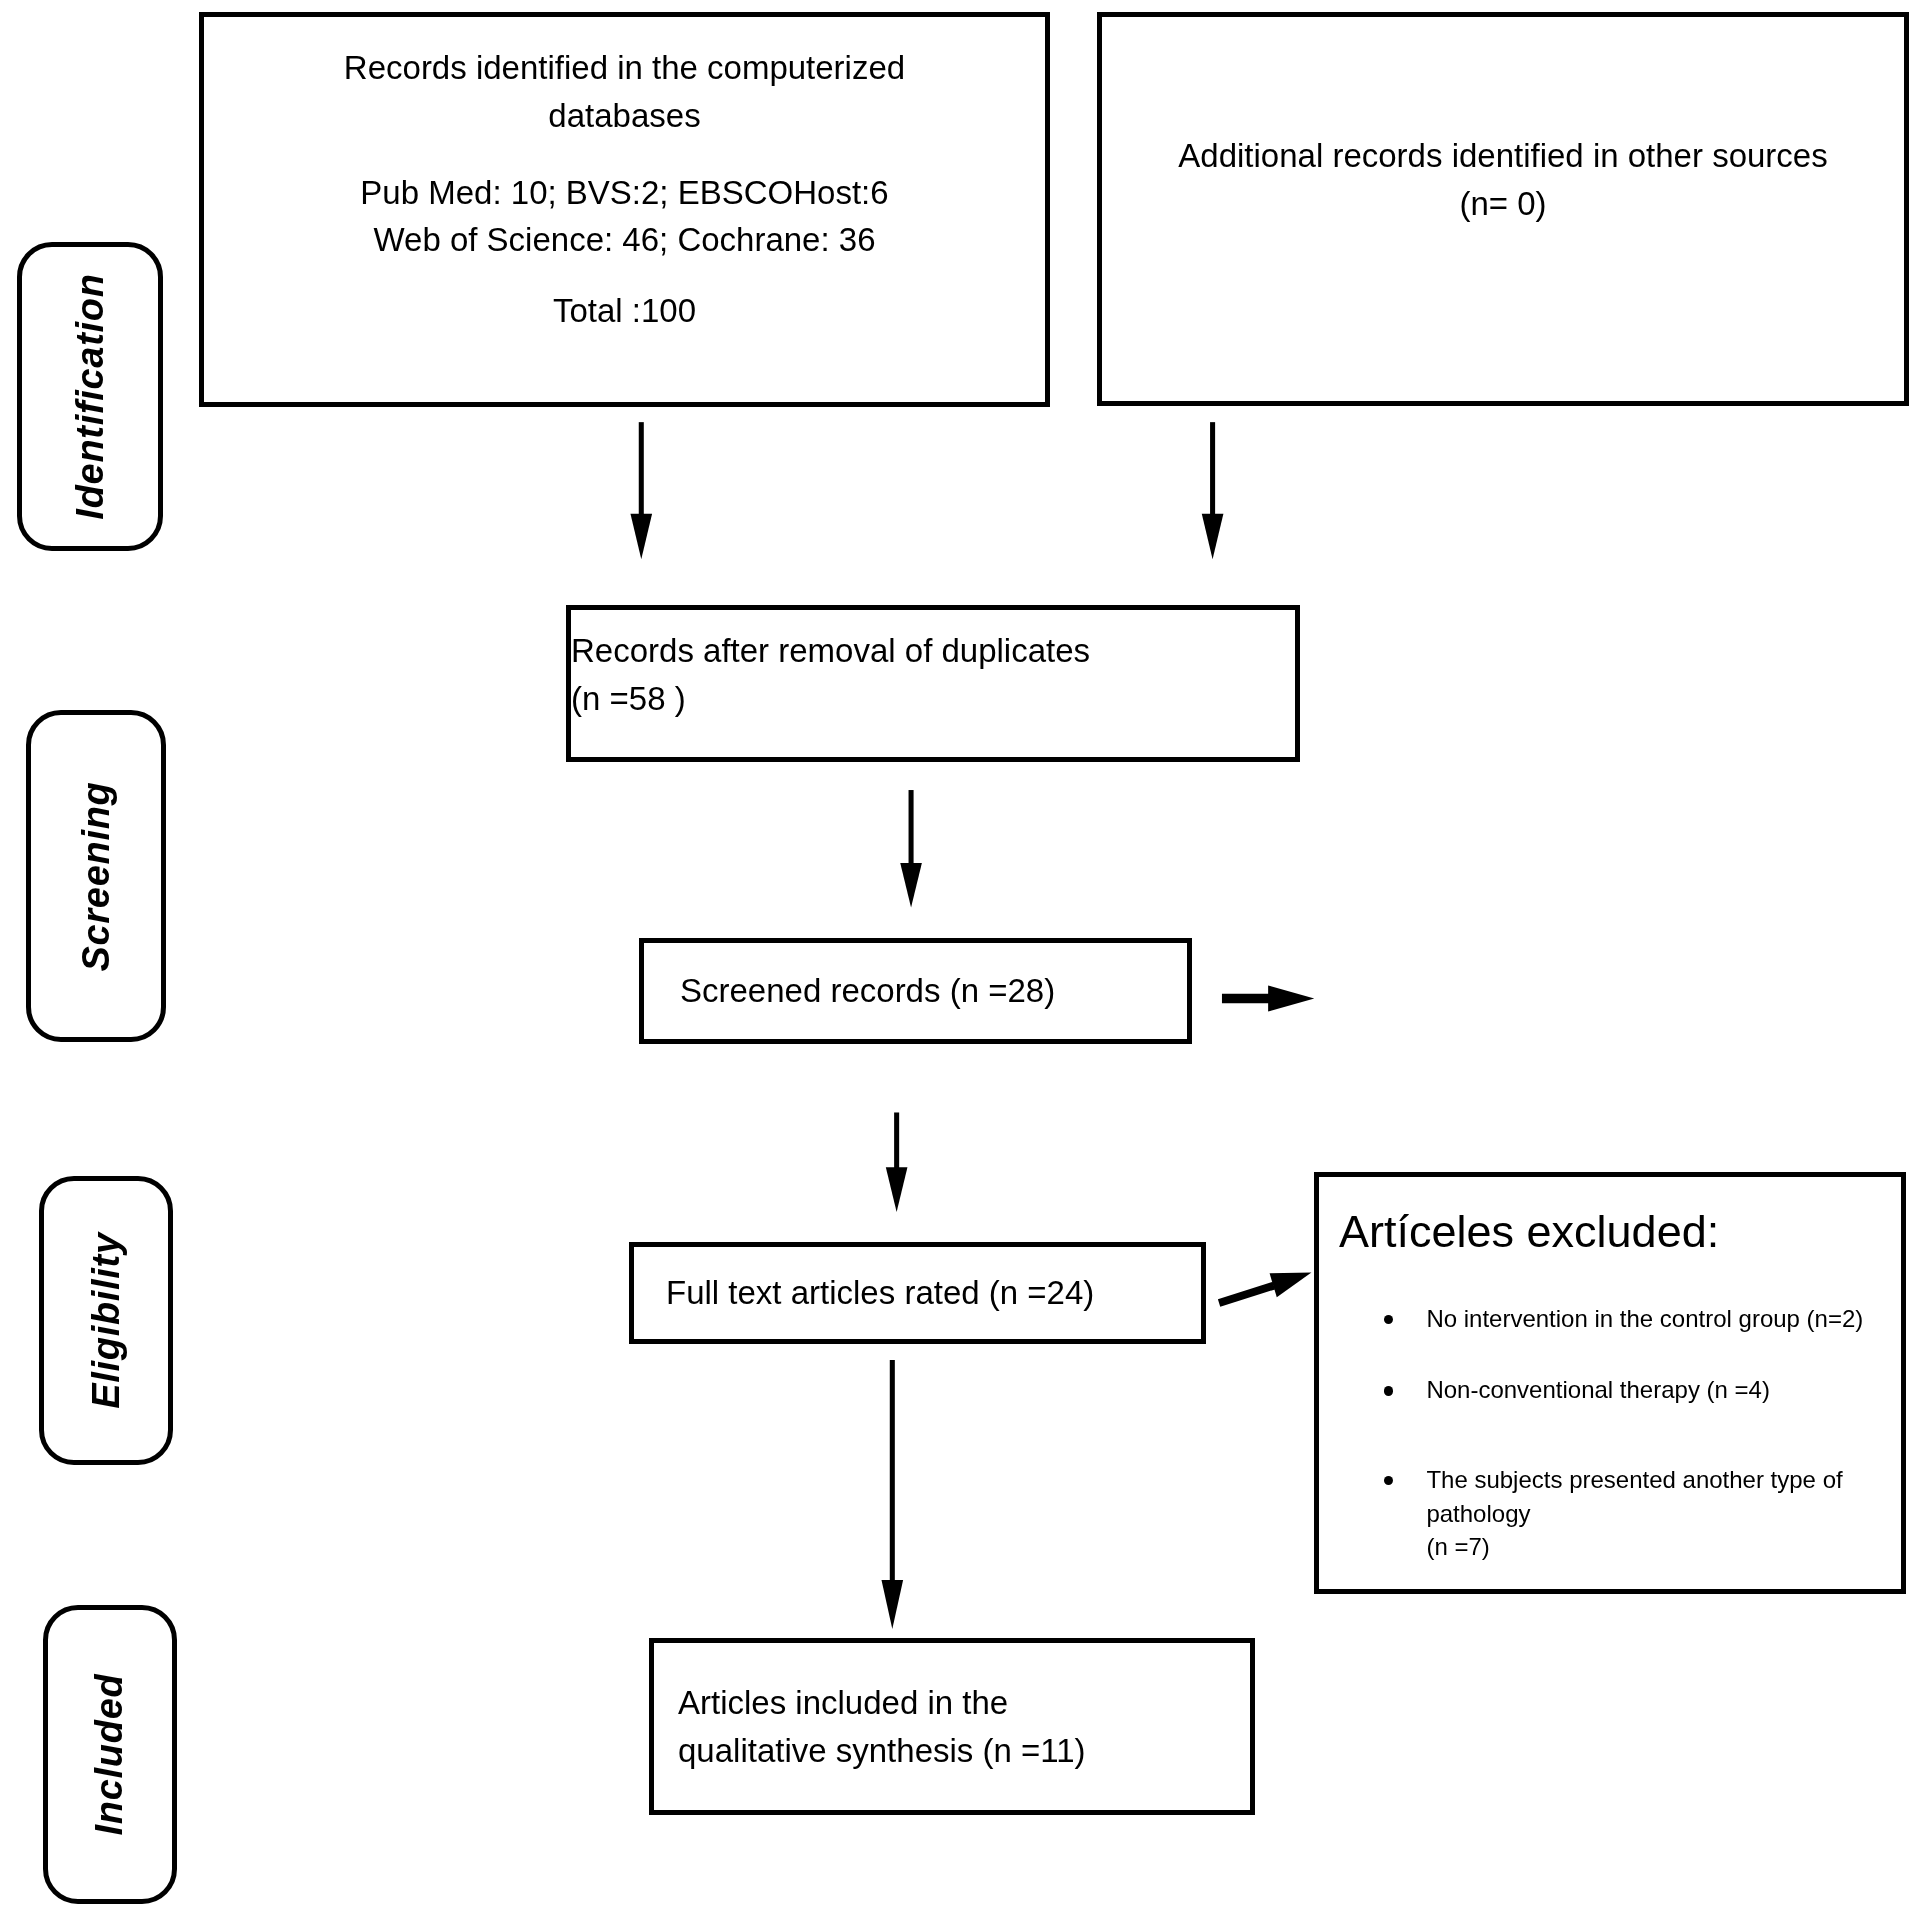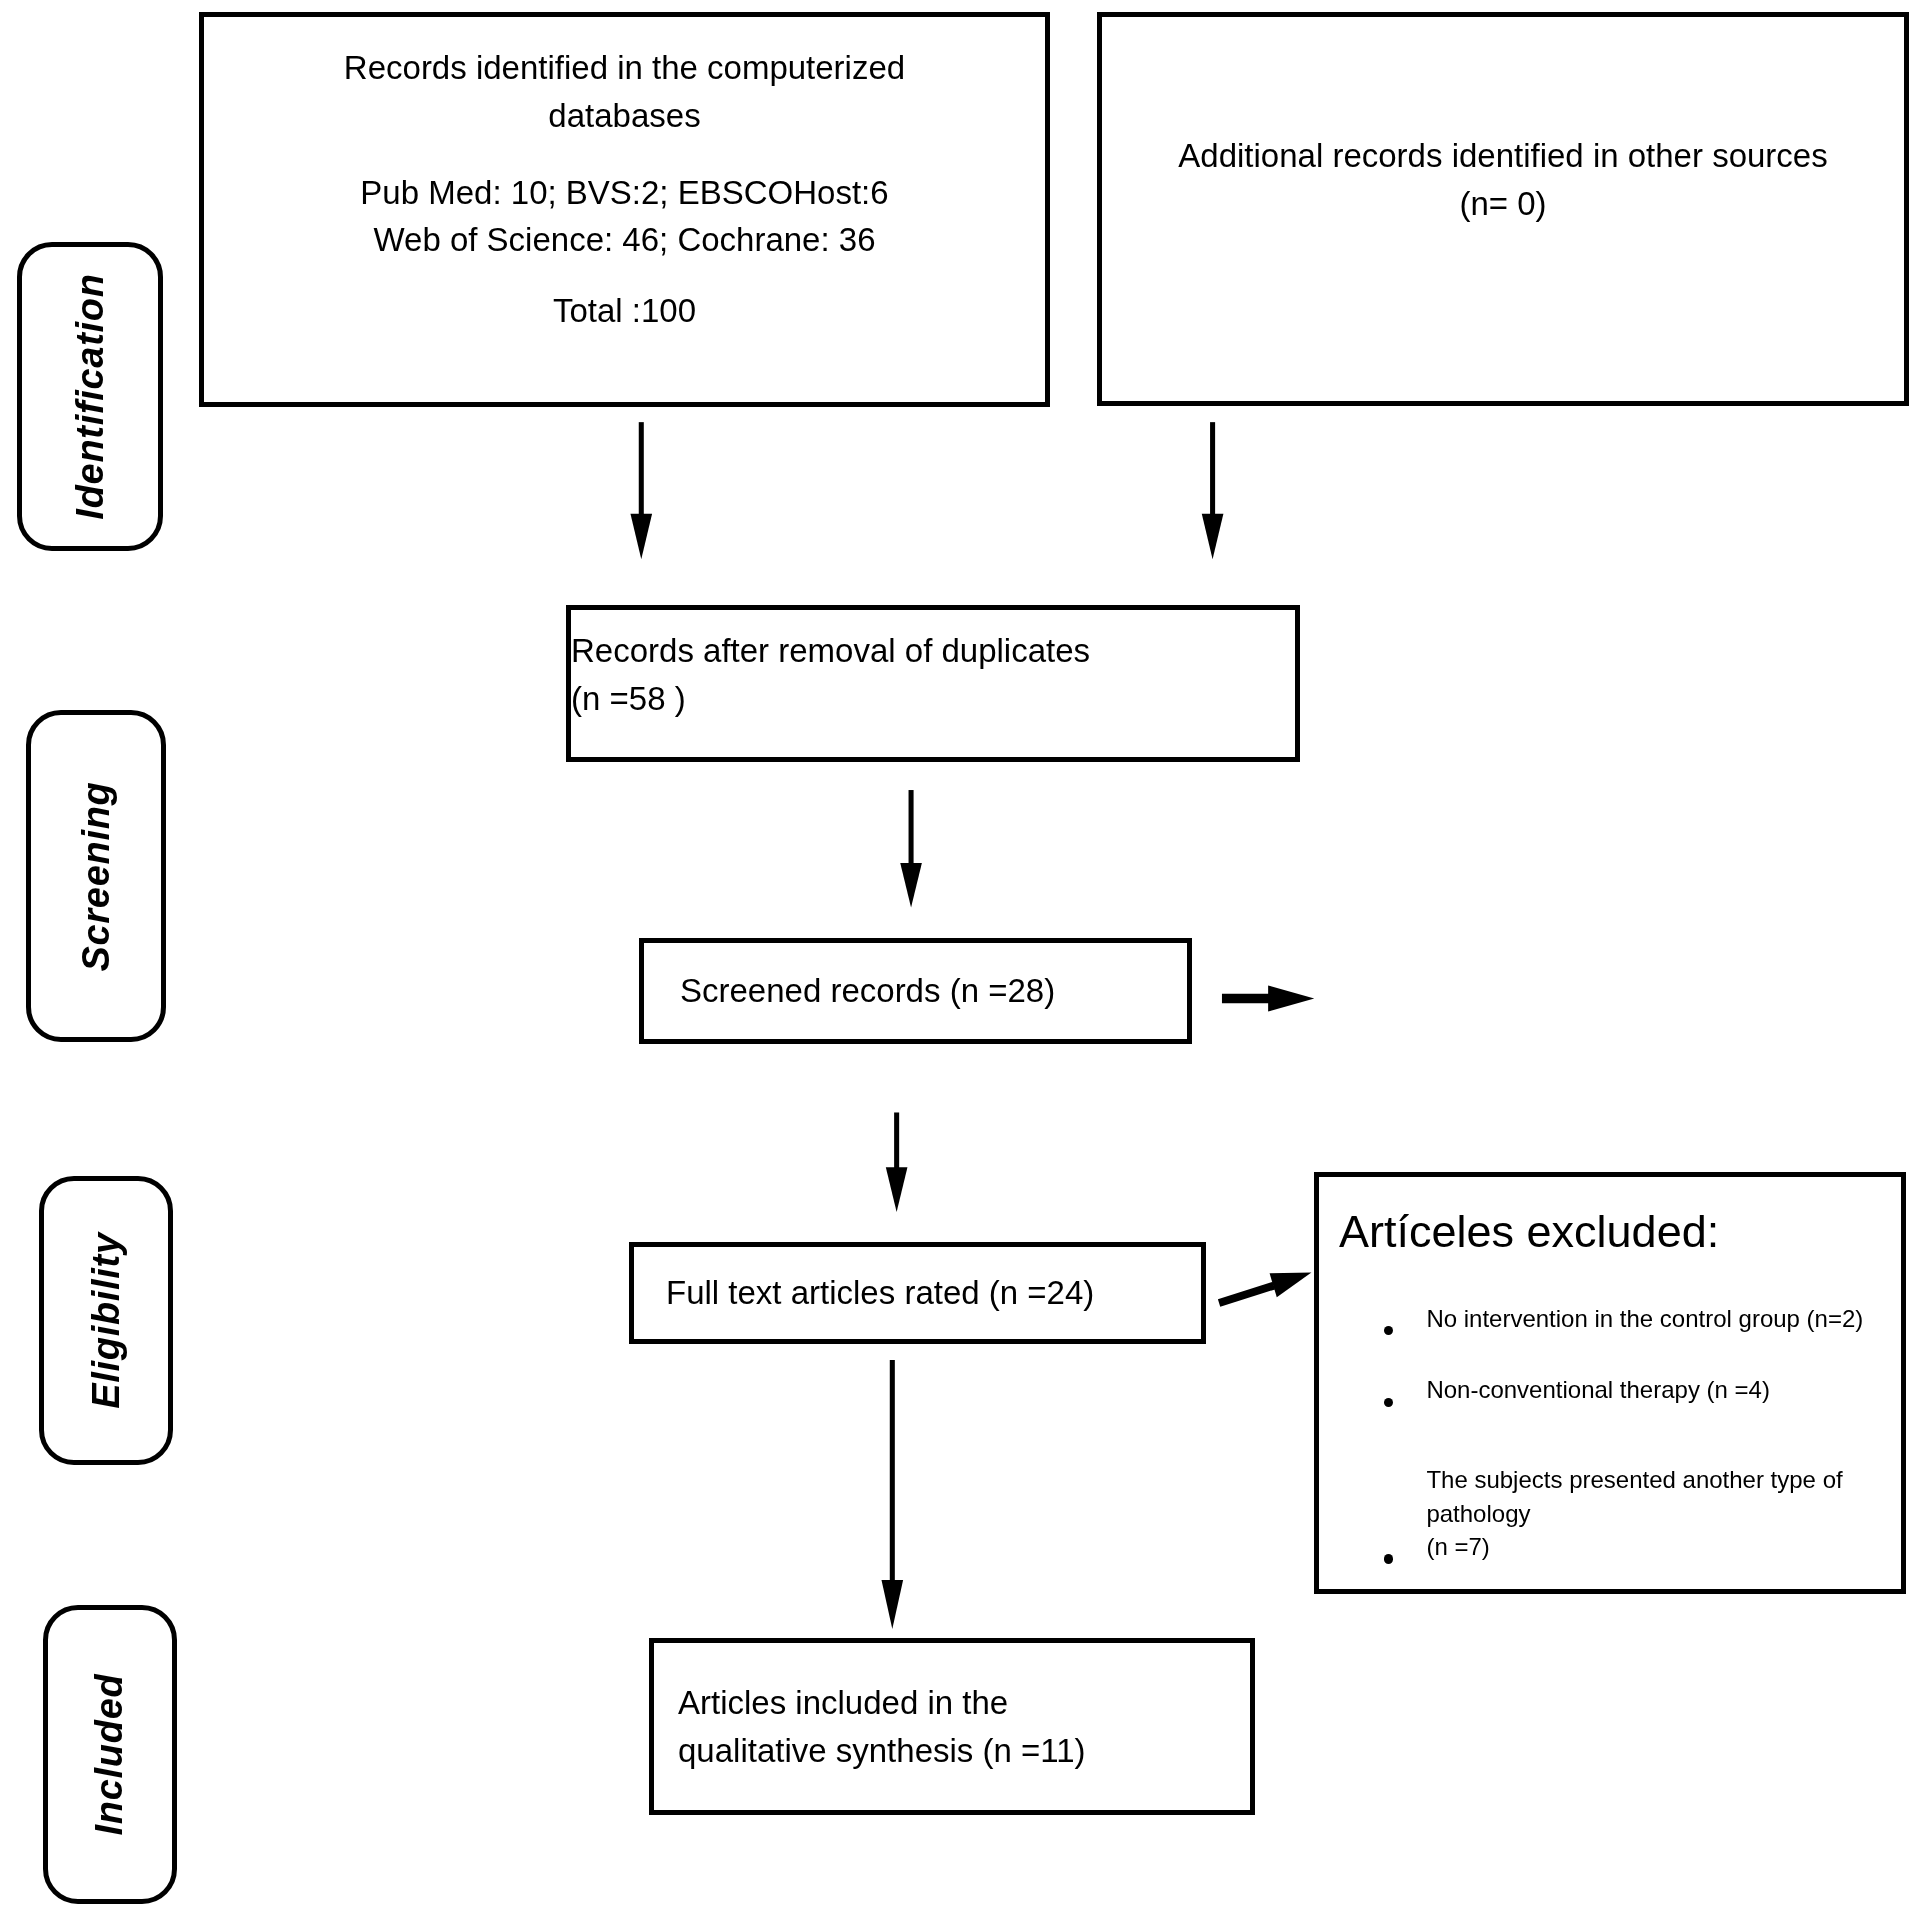--- a/index.html
+++ b/index.html
@@ -50,21 +50,21 @@
   #box-additional { left:1097px; top:11.5px; width:812px; height:394px; display:flex; align-items:center; justify-content:center; text-align:center; padding-bottom:58px; box-sizing:border-box; }
   #box-additional .inner { max-width:664px; }
   
   #box-duplicates { left:566px; top:605px; width:734px; height:157px; text-align:left; padding-top:17.3px; }
   #box-screened { left:639px; top:938px; width:553px; height:106px; display:flex; align-items:center; padding-left:36px; }
   #box-not-included { left:1320px; top:956px; width:577px; height:114px; display:flex; align-items:center; padding-left:26px; }
   #box-full-text { left:629px; top:1242px; width:577px; height:102px; display:flex; align-items:center; padding-left:32px; }
   
   #box-excluded { left:1314px; top:1172px; width:592px; height:422px; padding:21.6px 13px 0 20px; box-sizing:border-box; }
   #box-excluded .excluded-title { font-size:45px; }
-  .bullet-row { display:flex; margin-left:45px; margin-top:38px;align-items:flex-end; }
+  .bullet-row { display:flex; margin-left:45px; margin-top:38px; }
   .bullet-row.extra-gap { margin-top:56px; }
   .dot { flex:0 0 9.4px; width:9.4px; height:9.4px; border-radius:50%; background:#000; margin-top:13px; }
   .bullet-text { font-size:24px; line-height:1.4; margin-left:33px; max-width:447px; white-space:pre-line; }
   
   #box-included { left:649px; top:1638px; width:606px; height:177px; display:flex; flex-direction:column; justify-content:center; padding-left:24px; box-sizing:border-box; }
   
   #stage-identification { left:17.3px;  top:242px;  width:146px; height:309px; }
   #stage-screening      { left:26px;  top:710px;  width:140px; height:332px; }
   #stage-eligibility    { left:39px;  top:1176px; width:134px; height:289px; }
   #stage-included       { left:43px;  top:1605px; width:134px; height:299px; }

